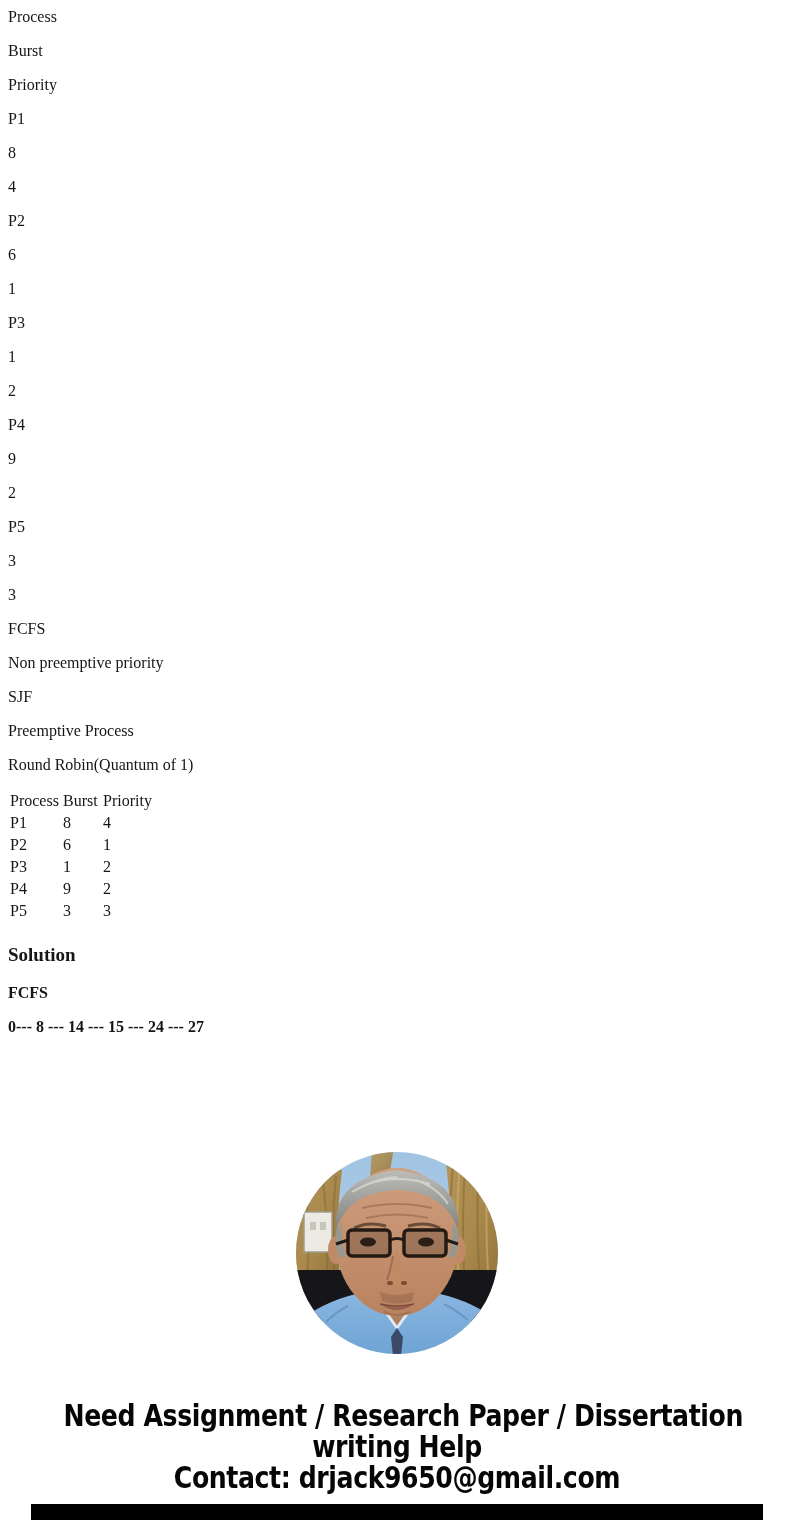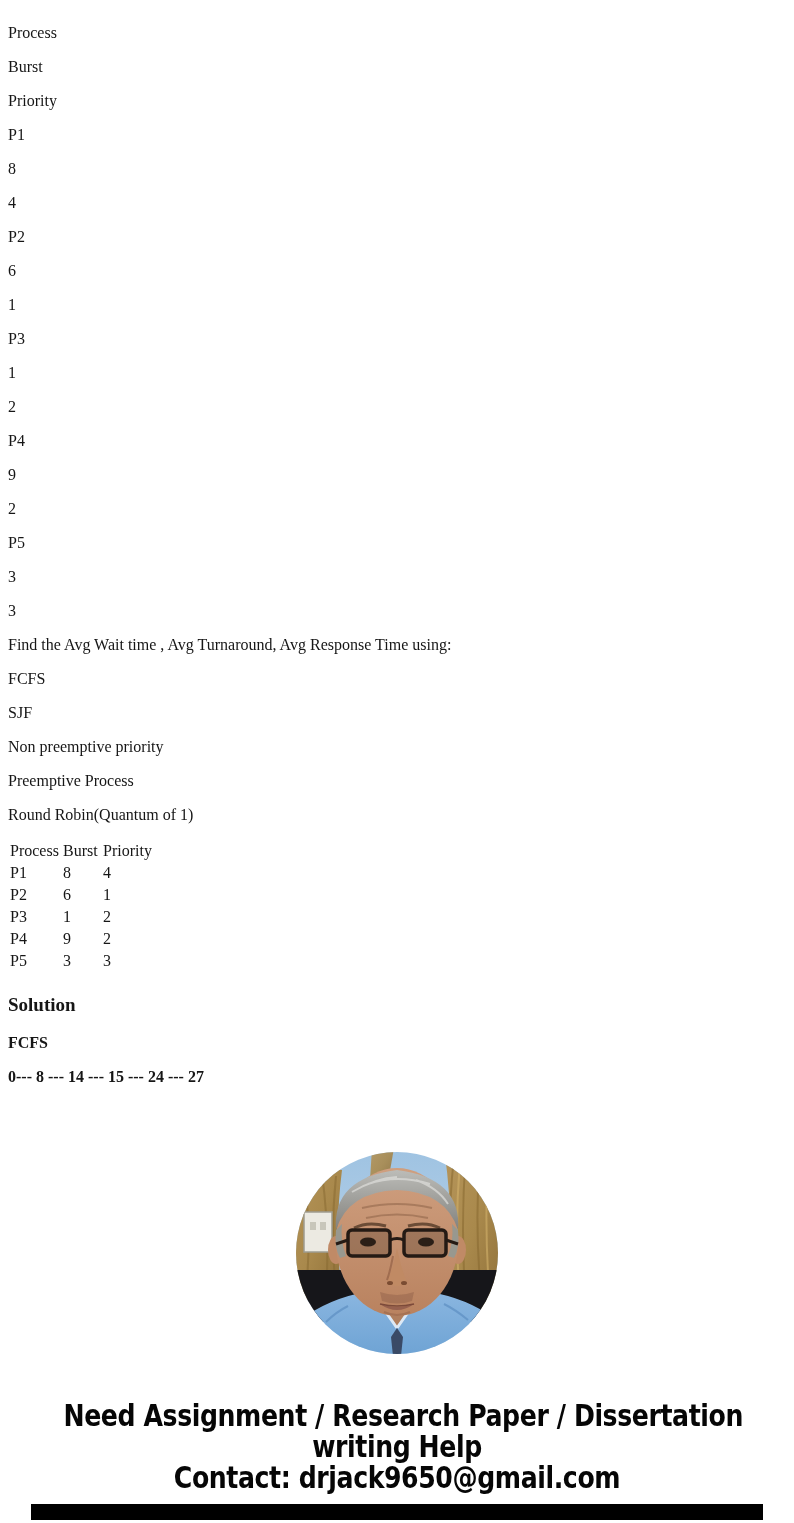--- a/index.html
+++ b/index.html
@@ -3,21 +3,21 @@
 <meta charset="utf-8">
 <style>
   html,body{margin:0;padding:0;background:#fff;}
   .page{
     position:relative;width:794px;height:1523px;background:#ffffff;
     overflow:hidden;font-family:"Liberation Serif", serif;color:#161616;
   }
   
   .doc{
     position:absolute;top:0;left:0;width:794px;height:1127px;
-    overflow:hidden;box-sizing:border-box;padding:24px 10px 0 8px;
+    overflow:hidden;box-sizing:border-box;padding:8px 10px 0 8px;
     font-size:16px;color:#161616;
   }
   .doc p.line{margin:0 0 16px 0;line-height:18px;}
   .doc-table{border-collapse:collapse;margin:0 0 20px 2px;font-size:16px;}
   .doc-table th,.doc-table td{
     font-weight:normal;text-align:left;padding:0;line-height:22px;vertical-align:top;
   }
   .doc-table th:nth-child(1),.doc-table td:nth-child(1){width:53px;}
   .doc-table th:nth-child(2),.doc-table td:nth-child(2){width:40px;}
   .doc-table th:nth-child(3),.doc-table td:nth-child(3){width:70px;}
@@ -54,24 +54,23 @@
         <p class="line">1</p>
         <p class="line">P3</p>
         <p class="line">1</p>
         <p class="line">2</p>
         <p class="line">P4</p>
         <p class="line">9</p>
         <p class="line">2</p>
         <p class="line">P5</p>
         <p class="line">3</p>
         <p class="line">3</p>
-        <p class="line">Find the Avg Wait time , Avg Turnaround, Avg Response Time using:</p>
         <p class="line">FCFS</p>
+        <p class="line">Non preemptive priority</p>
         <p class="line">SJF</p>
-        <p class="line">Non preemptive priority</p>
         <p class="line">Preemptive Process</p>
         <p class="line">Round Robin(Quantum of 1)</p>
       </div>
 
     <table class="doc-table" id="doc-table">
       <thead>
           <tr>
             <th>Process</th>
             <th>Burst</th>
             <th>Priority</th>

